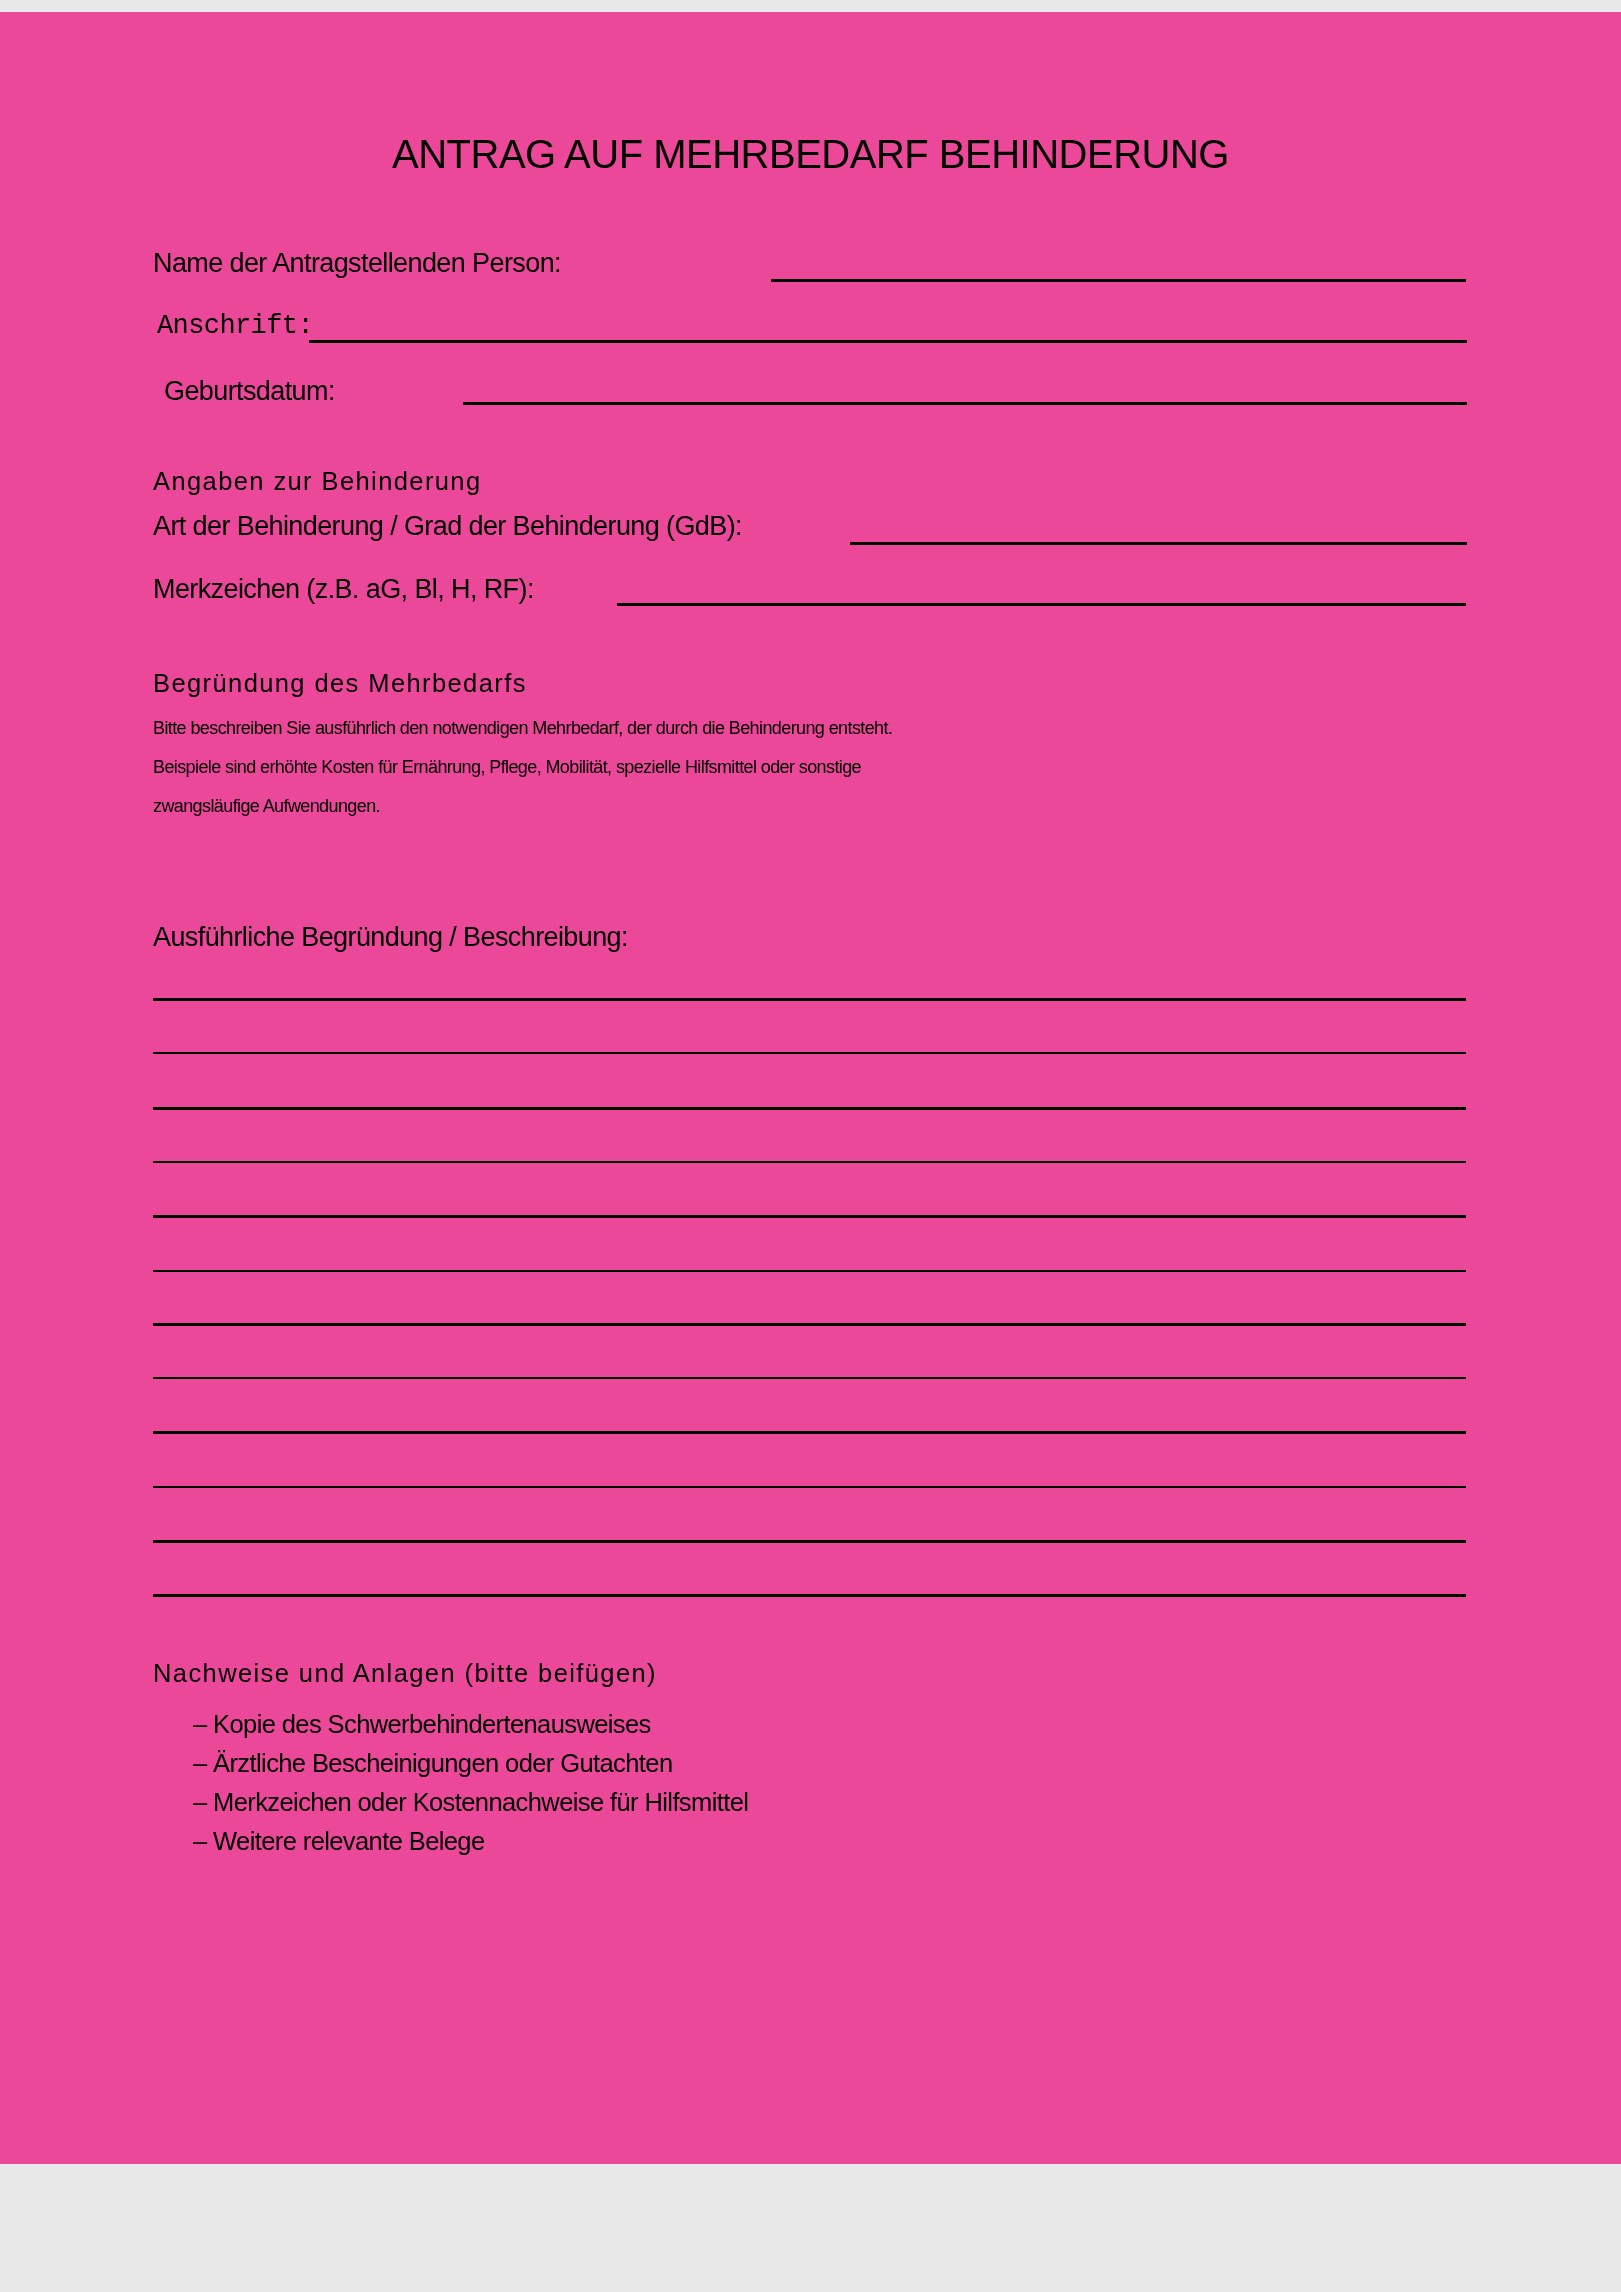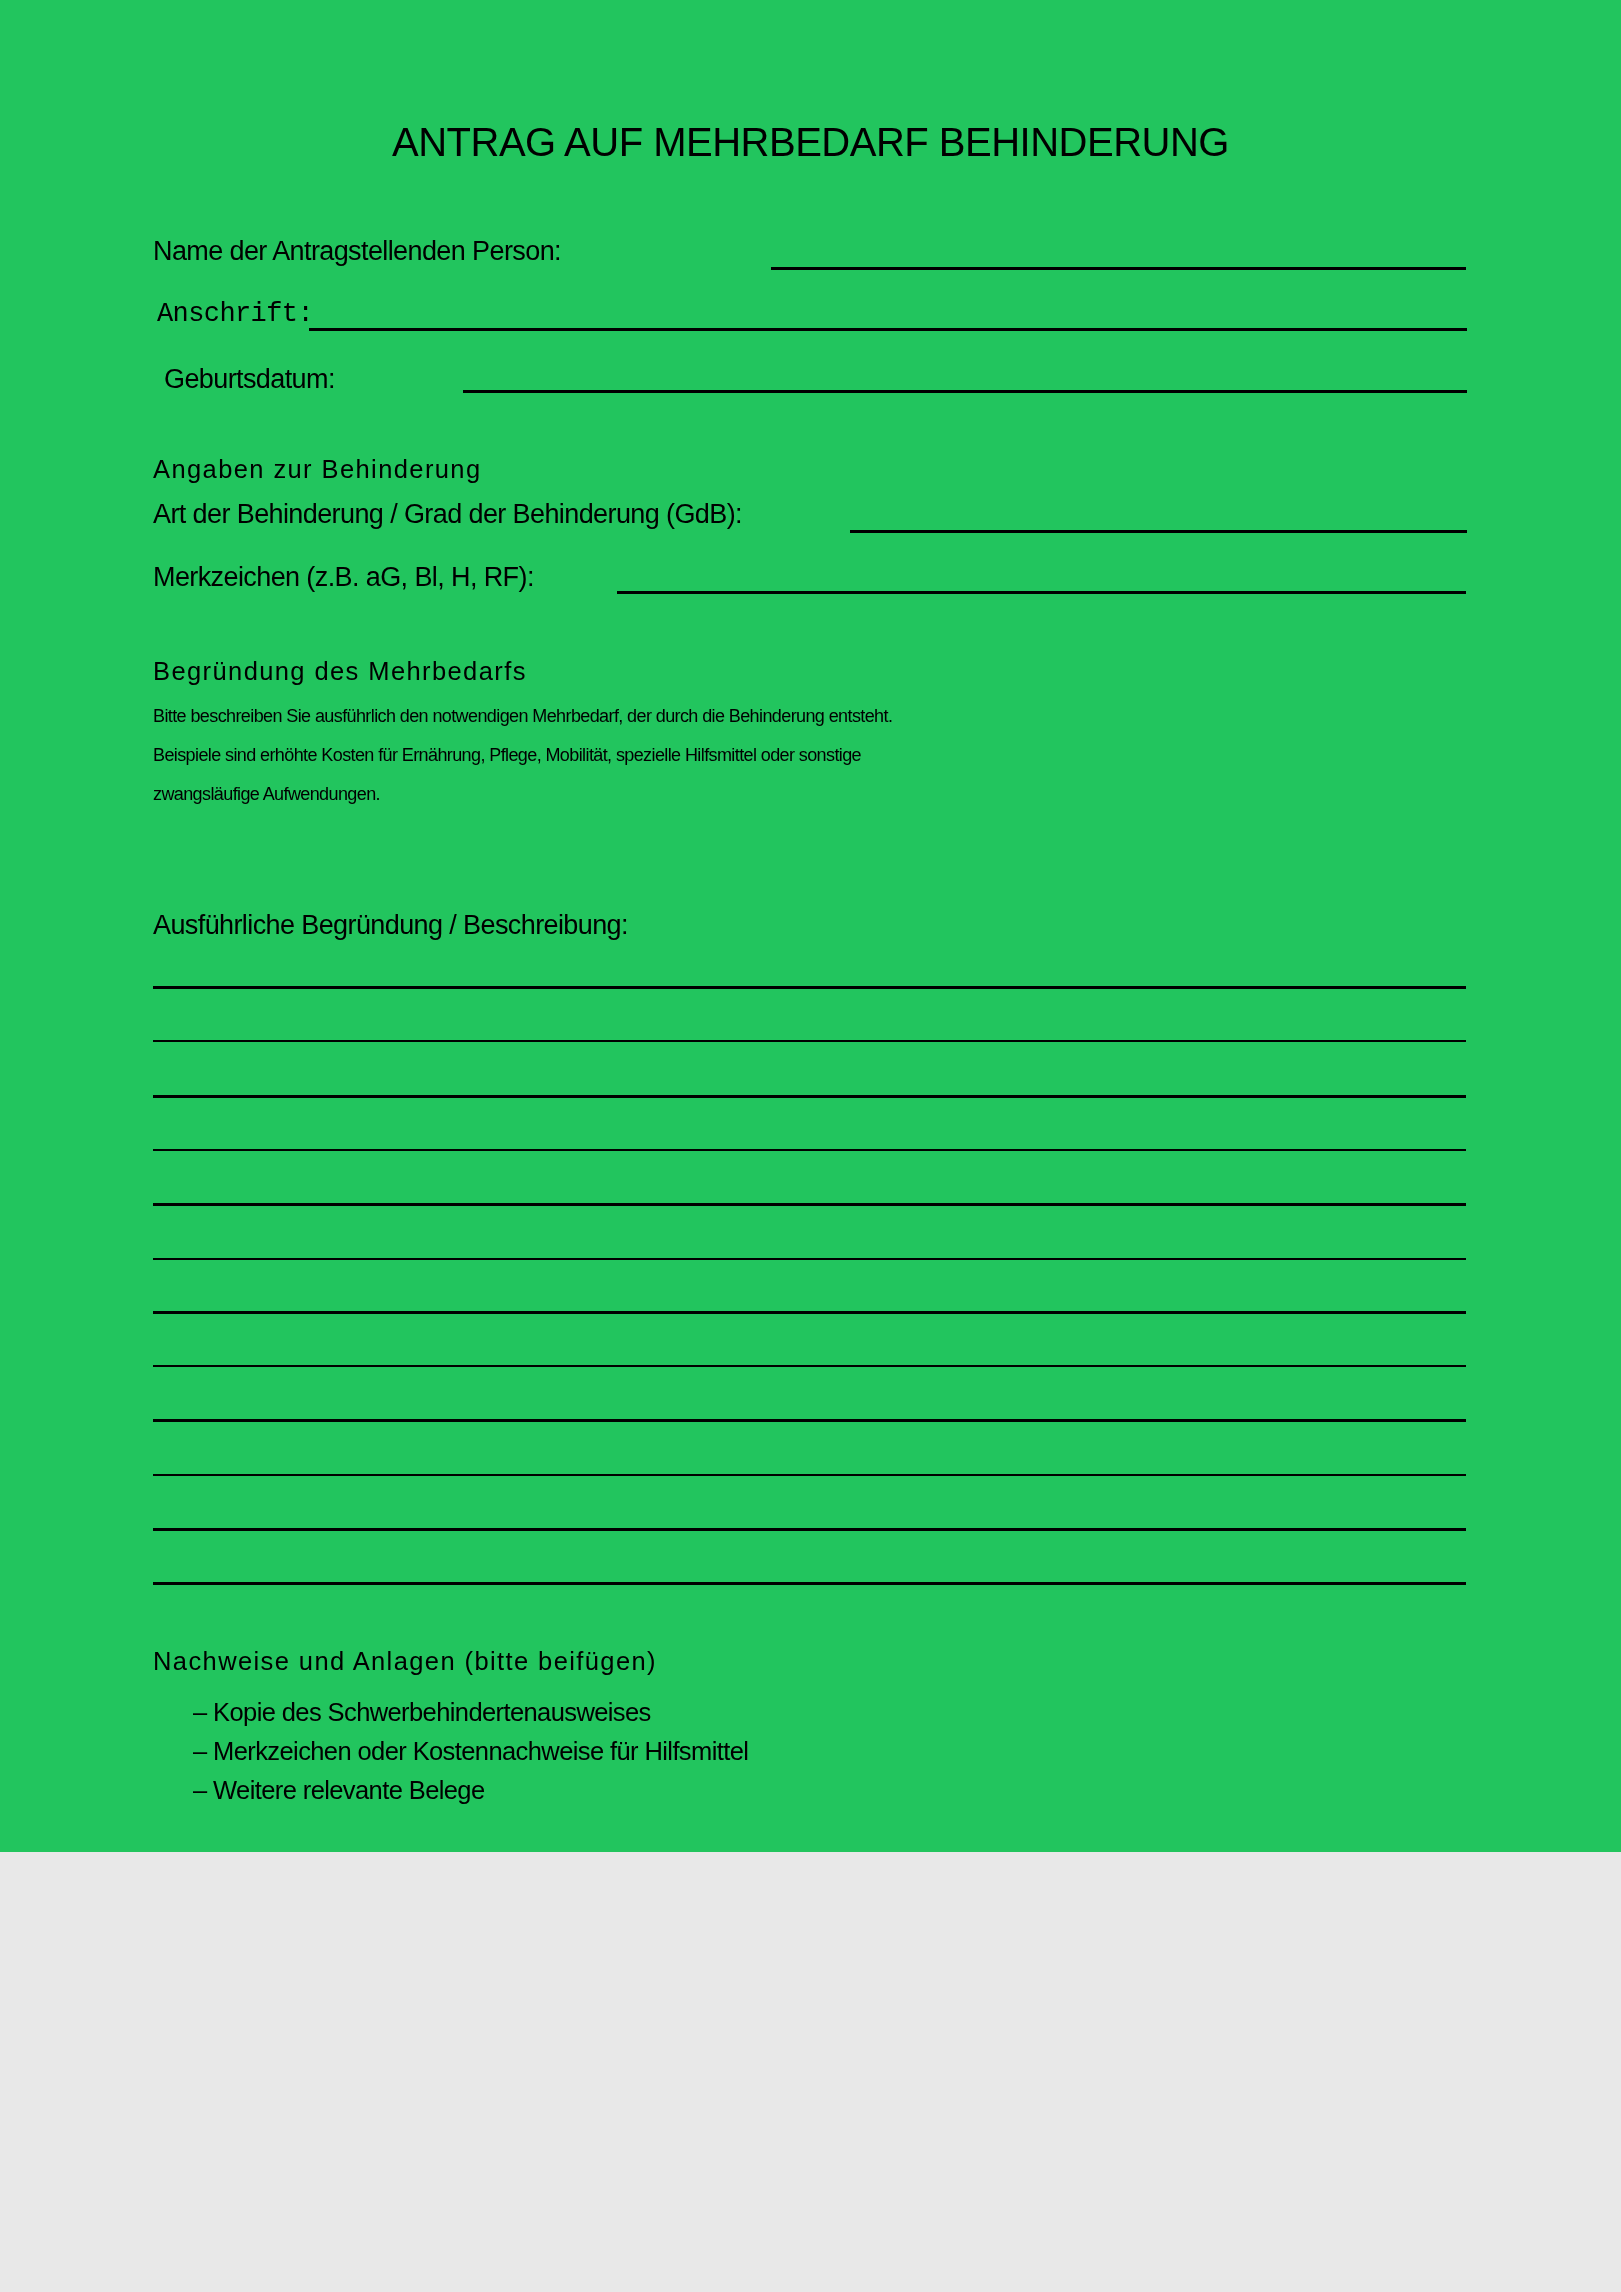--- a/index.html
+++ b/index.html
@@ -3,23 +3,23 @@
 <meta charset="utf-8">
 <style>
   html, body {
     margin: 0;
     padding: 0;
     background: #e8e8e8;
   }
   .page {
     position: relative;
     width: 1621px;
-    height: 1852px;
-    margin: 0 auto;
-    background: #22c55e;
+    height: 2152px;
+    margin: 12px auto;
+    background: #ec4899;
     font-family: "Liberation Sans", sans-serif;
     color: #000000;
     overflow: hidden;
   }
   .abs { position: absolute; }
 
   .form-title {
     top: 120px;
     left: 0;
     width: 100%;
@@ -145,18 +145,19 @@
       <div class="ruled-line" style="top: 433px; height: 2.9px;"></div>
       <div class="ruled-line" style="top: 488px; height: 2px;"></div>
       <div class="ruled-line" style="top: 542px; height: 2.9px;"></div>
       <div class="ruled-line" style="top: 596px; height: 2.9px;"></div>
     </div>
 
   <div class="abs section-heading sec-attachments-heading">Nachweise und Anlagen (bitte beifügen)</div>
 
   <div class="abs attach-list">
       <div class="attach-item">– Kopie des Schwerbehindertenausweises</div>
+      <div class="attach-item">– Ärztliche Bescheinigungen oder Gutachten</div>
       <div class="attach-item">– Merkzeichen oder Kostennachweise für Hilfsmittel</div>
       <div class="attach-item">– Weitere relevante Belege</div>
     </div>
 
 </div>
 
 
 </body></html>

